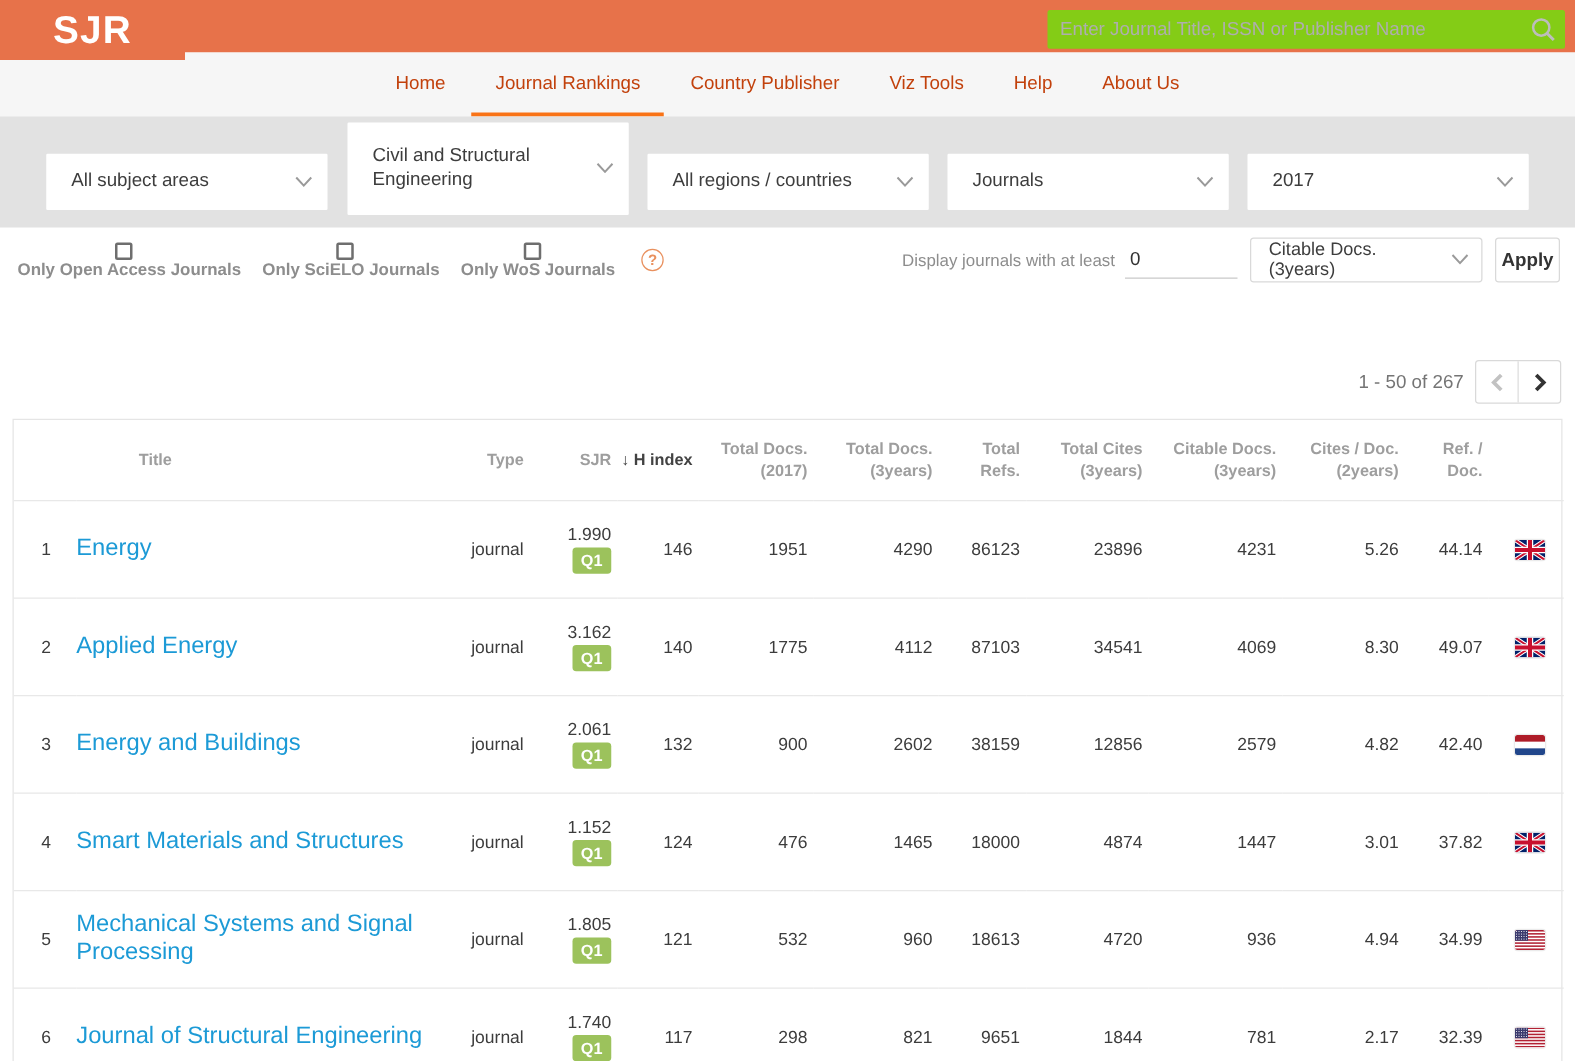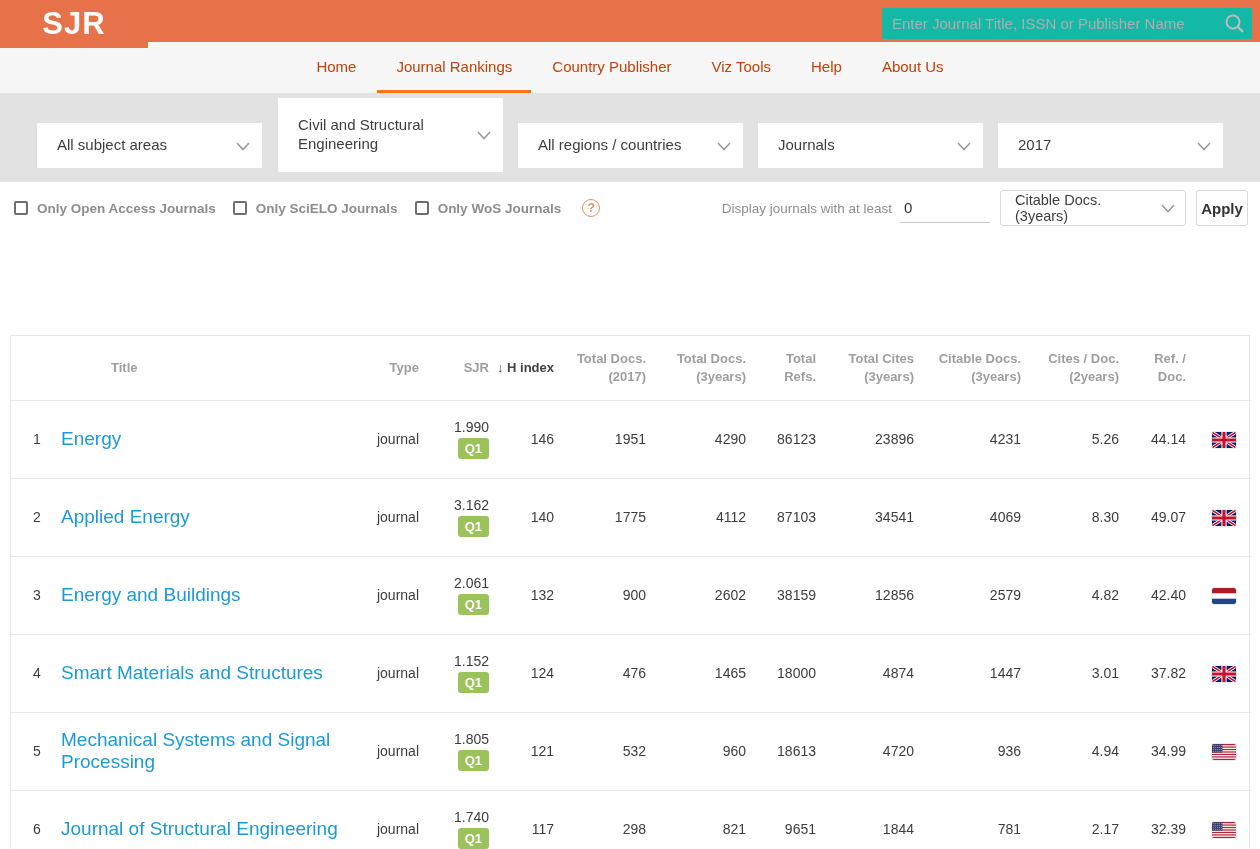--- a/index.html
+++ b/index.html
@@ -7,21 +7,21 @@
   .page{ position:relative; width:1260px; height:849px; overflow:hidden;
          font-family:"Liberation Sans", sans-serif; background:#fff; }
 
   
   .topbar{ position:absolute; left:0; top:0; width:1260px; height:42px; background:#e7724a; }
   .logo-box{ position:absolute; left:0; top:0; width:148px; height:48px; background:#e7724a;
              display:flex; align-items:center; justify-content:center; z-index:3; cursor:pointer; }
   .logo-box span{ color:#fff; font-size:31px; font-weight:bold; letter-spacing:1px; }
   .app-title{ position:absolute; left:170px; top:0; height:42px; display:flex; align-items:center;
               color:#fff; font-size:17px; z-index:4; }
-  .search-box{ position:absolute; right:8px; top:8px; width:370px; height:31px; background:#14b8a6;
+  .search-box{ position:absolute; right:8px; top:8px; width:414px; height:31px; background:#84cc16;
                border-radius:2px; z-index:4; display:flex; align-items:center; }
   .search-box input{ flex:1; border:none; outline:none; font-size:15px; color:#444; padding:0 6px 0 10px;
                      font-family:"Liberation Sans", sans-serif; background:transparent; }
   .search-box input::placeholder{ color:#aeaeae; }
   .search-icon{ width:34px; height:31px; display:flex; align-items:center; justify-content:center; cursor:pointer; }
 
   
   .nav{ position:absolute; left:0; top:42px; width:1260px; height:51px; background:#f6f6f6;
         text-align:center; white-space:nowrap; z-index:2; }
   .nav-item{ display:inline-block; height:51px; line-height:50px; padding:0 19px; margin:0 1px;
@@ -31,21 +31,21 @@
   
   .filter-band{ position:absolute; left:0; top:93px; width:1260px; height:89px; background:#e2e2e2; }
   .dropdown{ position:absolute; top:123px; height:45px; width:225px; background:#fff; border-radius:1px;
              display:flex; align-items:center; cursor:pointer; padding:0 12px 0 20px; }
   .dropdown .dd-label{ flex:1; font-size:15px; color:#3d3d3d; line-height:1.25; }
   .dropdown.tall{ top:98px; height:74px; }
   .chev{ flex:0 0 auto; margin-left:6px; }
 
   
   .controls{ position:absolute; left:14px; top:190px; height:36px; display:flex; align-items:center; }
-  .cb-group{ display:flex; align-items:center; margin-right:17px; cursor:pointer; }
+  .cb-group{ display:flex; align-items:center; margin-right:17px; cursor:pointer;flex-direction:column; }
   .cbox{ width:14px; height:14px; border:2px solid #6e6e6e; border-radius:2px; background:#fff; margin-right:9px; }
   .cb-label{ font-size:13.5px; font-weight:bold; color:#8d8d8d; }
   .help-circle{ width:18px; height:18px; border:1px solid #e9915f; border-radius:50%; color:#e9915f;
                 font-size:12px; font-weight:bold; display:flex; align-items:center; justify-content:center;
                 margin-left:4px; cursor:pointer; }
   .right-controls{ position:absolute; right:12px; top:190px; height:36px; display:flex; align-items:center; }
   .display-label{ font-size:13.5px; font-weight:normal; color:#8d8d8d; margin-right:8px; }
   .threshold-input{ width:90px; height:30px; border:none; border-bottom:1px solid #c9c9c9; outline:none;
                     font-size:15px; color:#333; padding:0 4px; margin-right:10px; background:transparent;
                     font-family:"Liberation Sans", sans-serif; }
@@ -167,20 +167,35 @@
       <span class="dd-label">Citable Docs. (3years)</span>
       <span class="chev">
         <svg width="14" height="9" viewBox="0 0 14 9">
             <polyline points="1,1 7,7.5 13,1" fill="none" stroke="#9a9a9a" stroke-width="1.6"></polyline>
           </svg>
       </span>
     </div>
     <button class="apply-btn">Apply</button>
   </div>
 
+  <div class="pagination">
+    <span class="page-range">1 - 50 of 267</span>
+    <div class="pager">
+      <div class="pager-btn prev">
+        <svg width="12" height="16" viewBox="0 0 12 16">
+            <polyline points="9,2 3,8 9,14" fill="none" stroke="#c2c2c2" stroke-width="3"></polyline>
+          </svg>
+      </div>
+      <div class="pager-btn next">
+        <svg width="12" height="16" viewBox="0 0 12 16">
+            <polyline points="3,2 9,8 3,14" fill="none" stroke="#333" stroke-width="3"></polyline>
+          </svg>
+      </div>
+    </div>
+  </div>
 
   <div class="table-wrap">
     <table>
       <colgroup>
         <col style="width:50px">
           <col style="width:303px">
           <col style="width:60px">
           <col style="width:70px">
         <col style="width:65px">
           <col style="width:92px">

